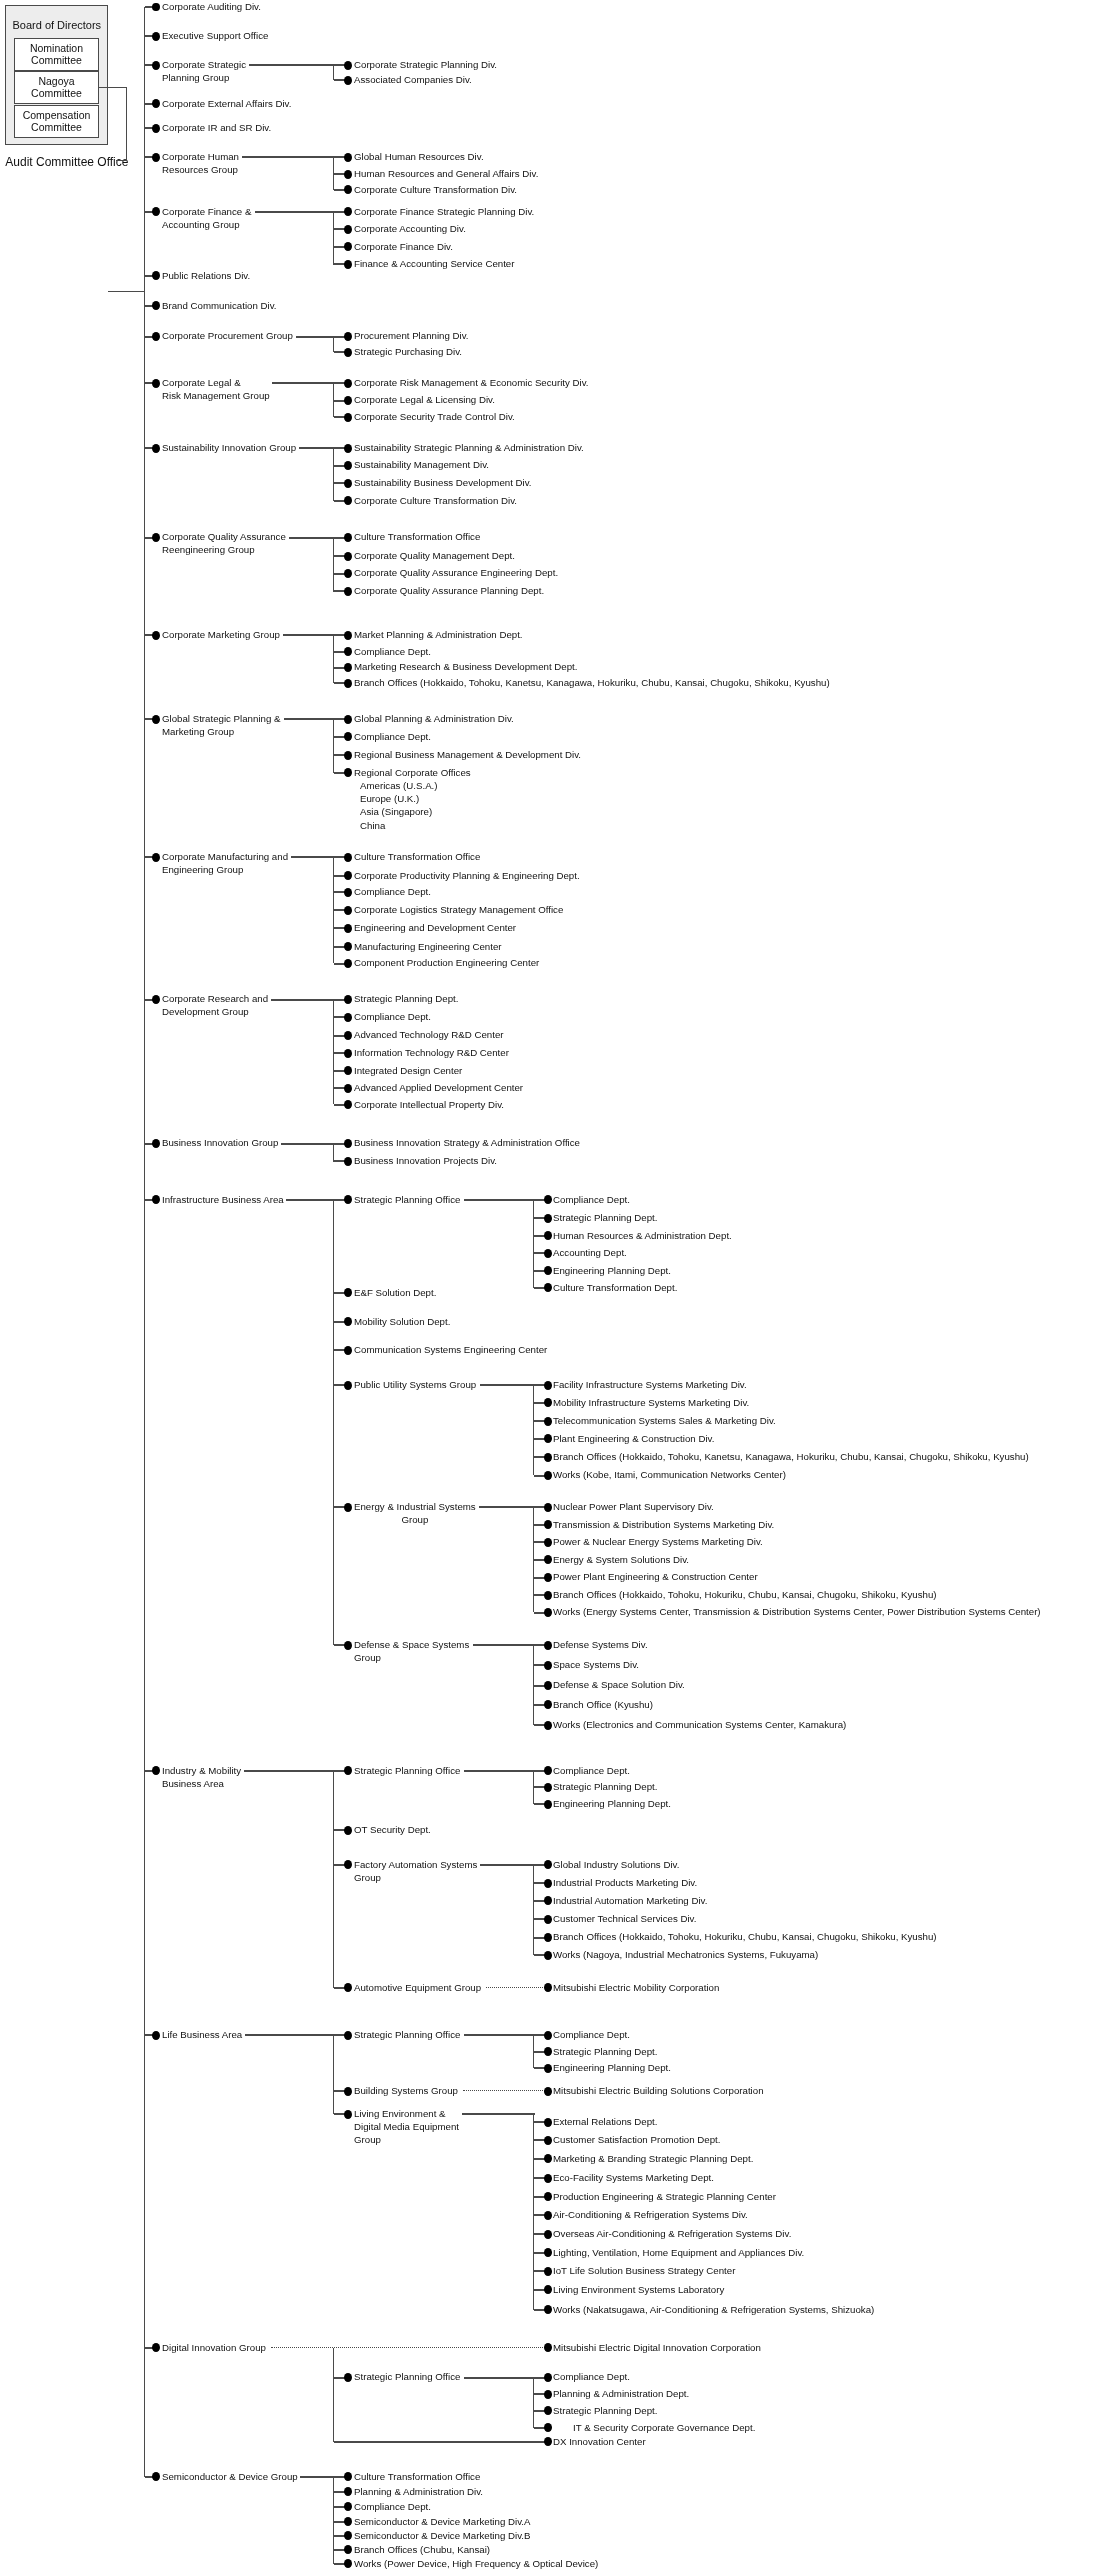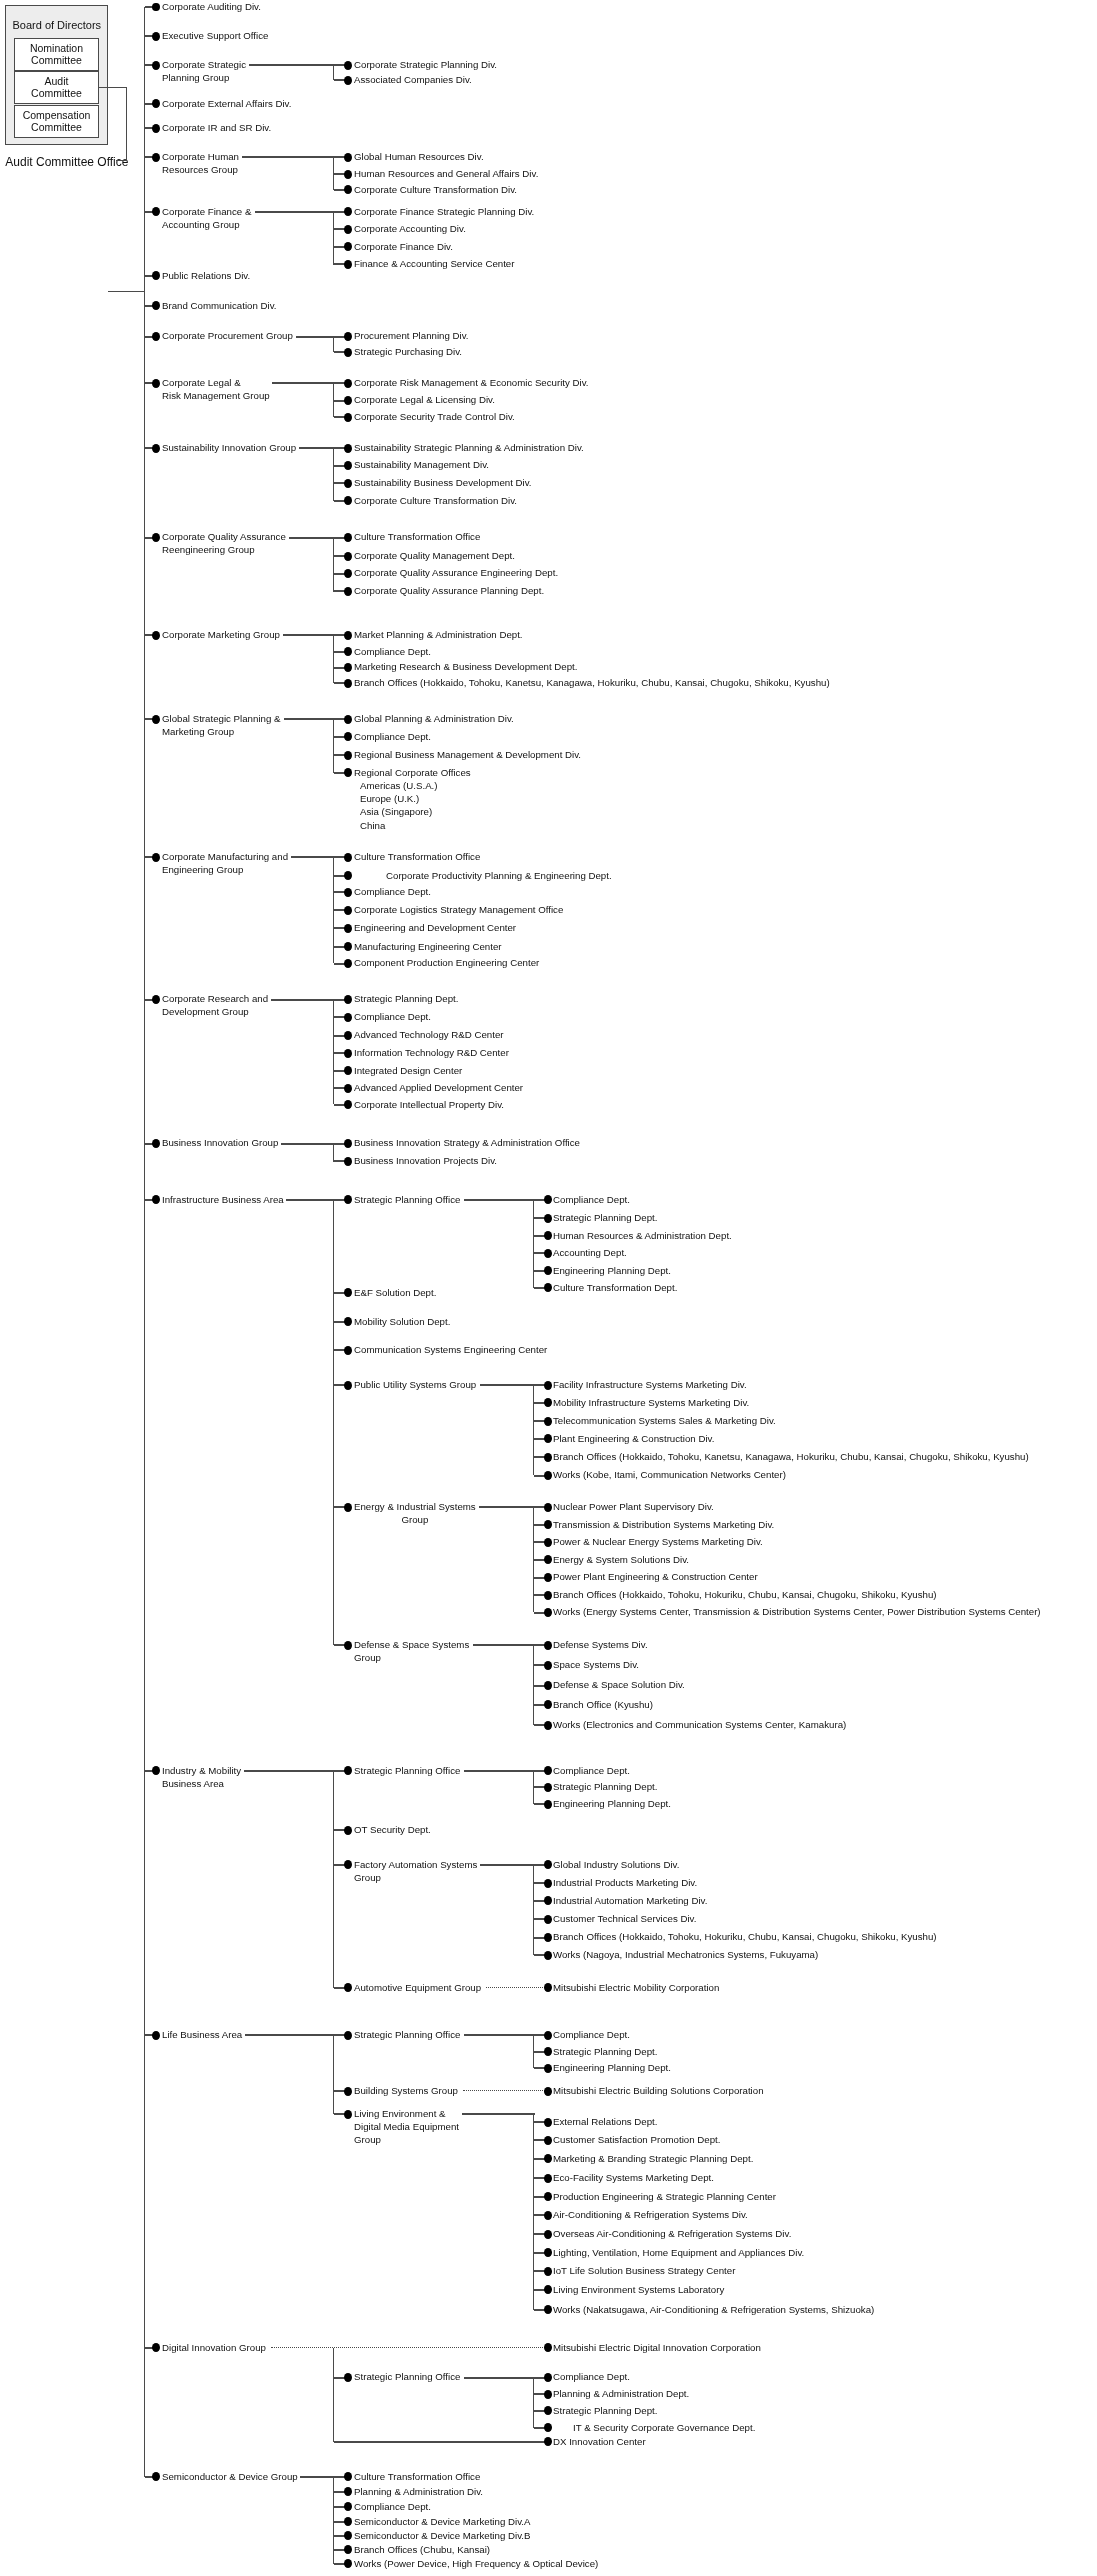--- a/index.html
+++ b/index.html
@@ -23,21 +23,21 @@
 </head>
 <body>
 
 <div id="page">
 
   <div class="box" style="left:5.3px;top:5.3px;width:103px;height:140px;">
     <div class="boxtitle" style="top:12.3px;">Board of Directors</div>
   </div>
   <div class="innerbox" style="left:14px;top:38px;width:85px;height:32.5px;">Nomination
 Committee</div>
-  <div class="innerbox" style="left:14px;top:71px;width:85px;height:32.5px;">Audit
+  <div class="innerbox" style="left:14px;top:71px;width:85px;height:32.5px;">Nagoya
 Committee</div>
   <div class="innerbox" style="left:14px;top:105px;width:85px;height:32.5px;">Compensation
 Committee</div>
 
   <div class="panel-label" style="left:5.3px;top:155px;">Audit Committee Office</div>
 
   <div class="hline" style="left:99px;top:87px;width:28px;height:1.3px;"></div>
   <div class="vline" style="left:126px;top:87px;width:1.3px;height:74px;"></div>
   <div class="hline" style="left:116px;top:160px;width:11.4px;height:1.3px;"></div>
 
@@ -211,21 +211,21 @@
     <div class="bullet" style="left: 152px; top: 853px;"></div>
     <div class="lbl" style="left: 162px; top: 850px;">Corporate Manufacturing and
 Engineering Group</div>
     <div class="hline" style="left: 291px; top: 856px; width: 44px; height: 1.8px;"></div>
     <div class="vline" style="left: 333px; top: 857px; width: 1.3px; height: 106px;"></div>
     <div class="hline" style="left: 334px; top: 856px; width: 14px; height: 1.8px;"></div>
     <div class="bullet" style="left: 344px; top: 853px;"></div>
     <div class="lbl" style="left: 354px; top: 850px;">Culture Transformation Office</div>
     <div class="hline" style="left: 334px; top: 875px; width: 14px; height: 1.8px;"></div>
     <div class="bullet" style="left: 344px; top: 871px;"></div>
-    <div class="lbl" style="left: 354px; top: 869px; margin-left: 32px;">Corporate Productivity Planning &amp; Engineering Dept.</div>
+    <div class="lbl" style="left: 354px; top: 869px;">Corporate Productivity Planning &amp; Engineering Dept.</div>
     <div class="hline" style="left: 334px; top: 891px; width: 14px; height: 1.8px;"></div>
     <div class="bullet" style="left: 344px; top: 888px;"></div>
     <div class="lbl" style="left: 354px; top: 885px;">Compliance Dept.</div>
     <div class="hline" style="left: 334px; top: 909px; width: 14px; height: 1.8px;"></div>
     <div class="bullet" style="left: 344px; top: 906px;"></div>
     <div class="lbl" style="left: 354px; top: 903px;">Corporate Logistics Strategy Management Office</div>
     <div class="hline" style="left: 334px; top: 927px; width: 14px; height: 1.8px;"></div>
     <div class="bullet" style="left: 344px; top: 924px;"></div>
     <div class="lbl" style="left: 354px; top: 921px;">Engineering and Development Center</div>
     <div class="hline" style="left: 334px; top: 946px; width: 14px; height: 1.8px;"></div>

